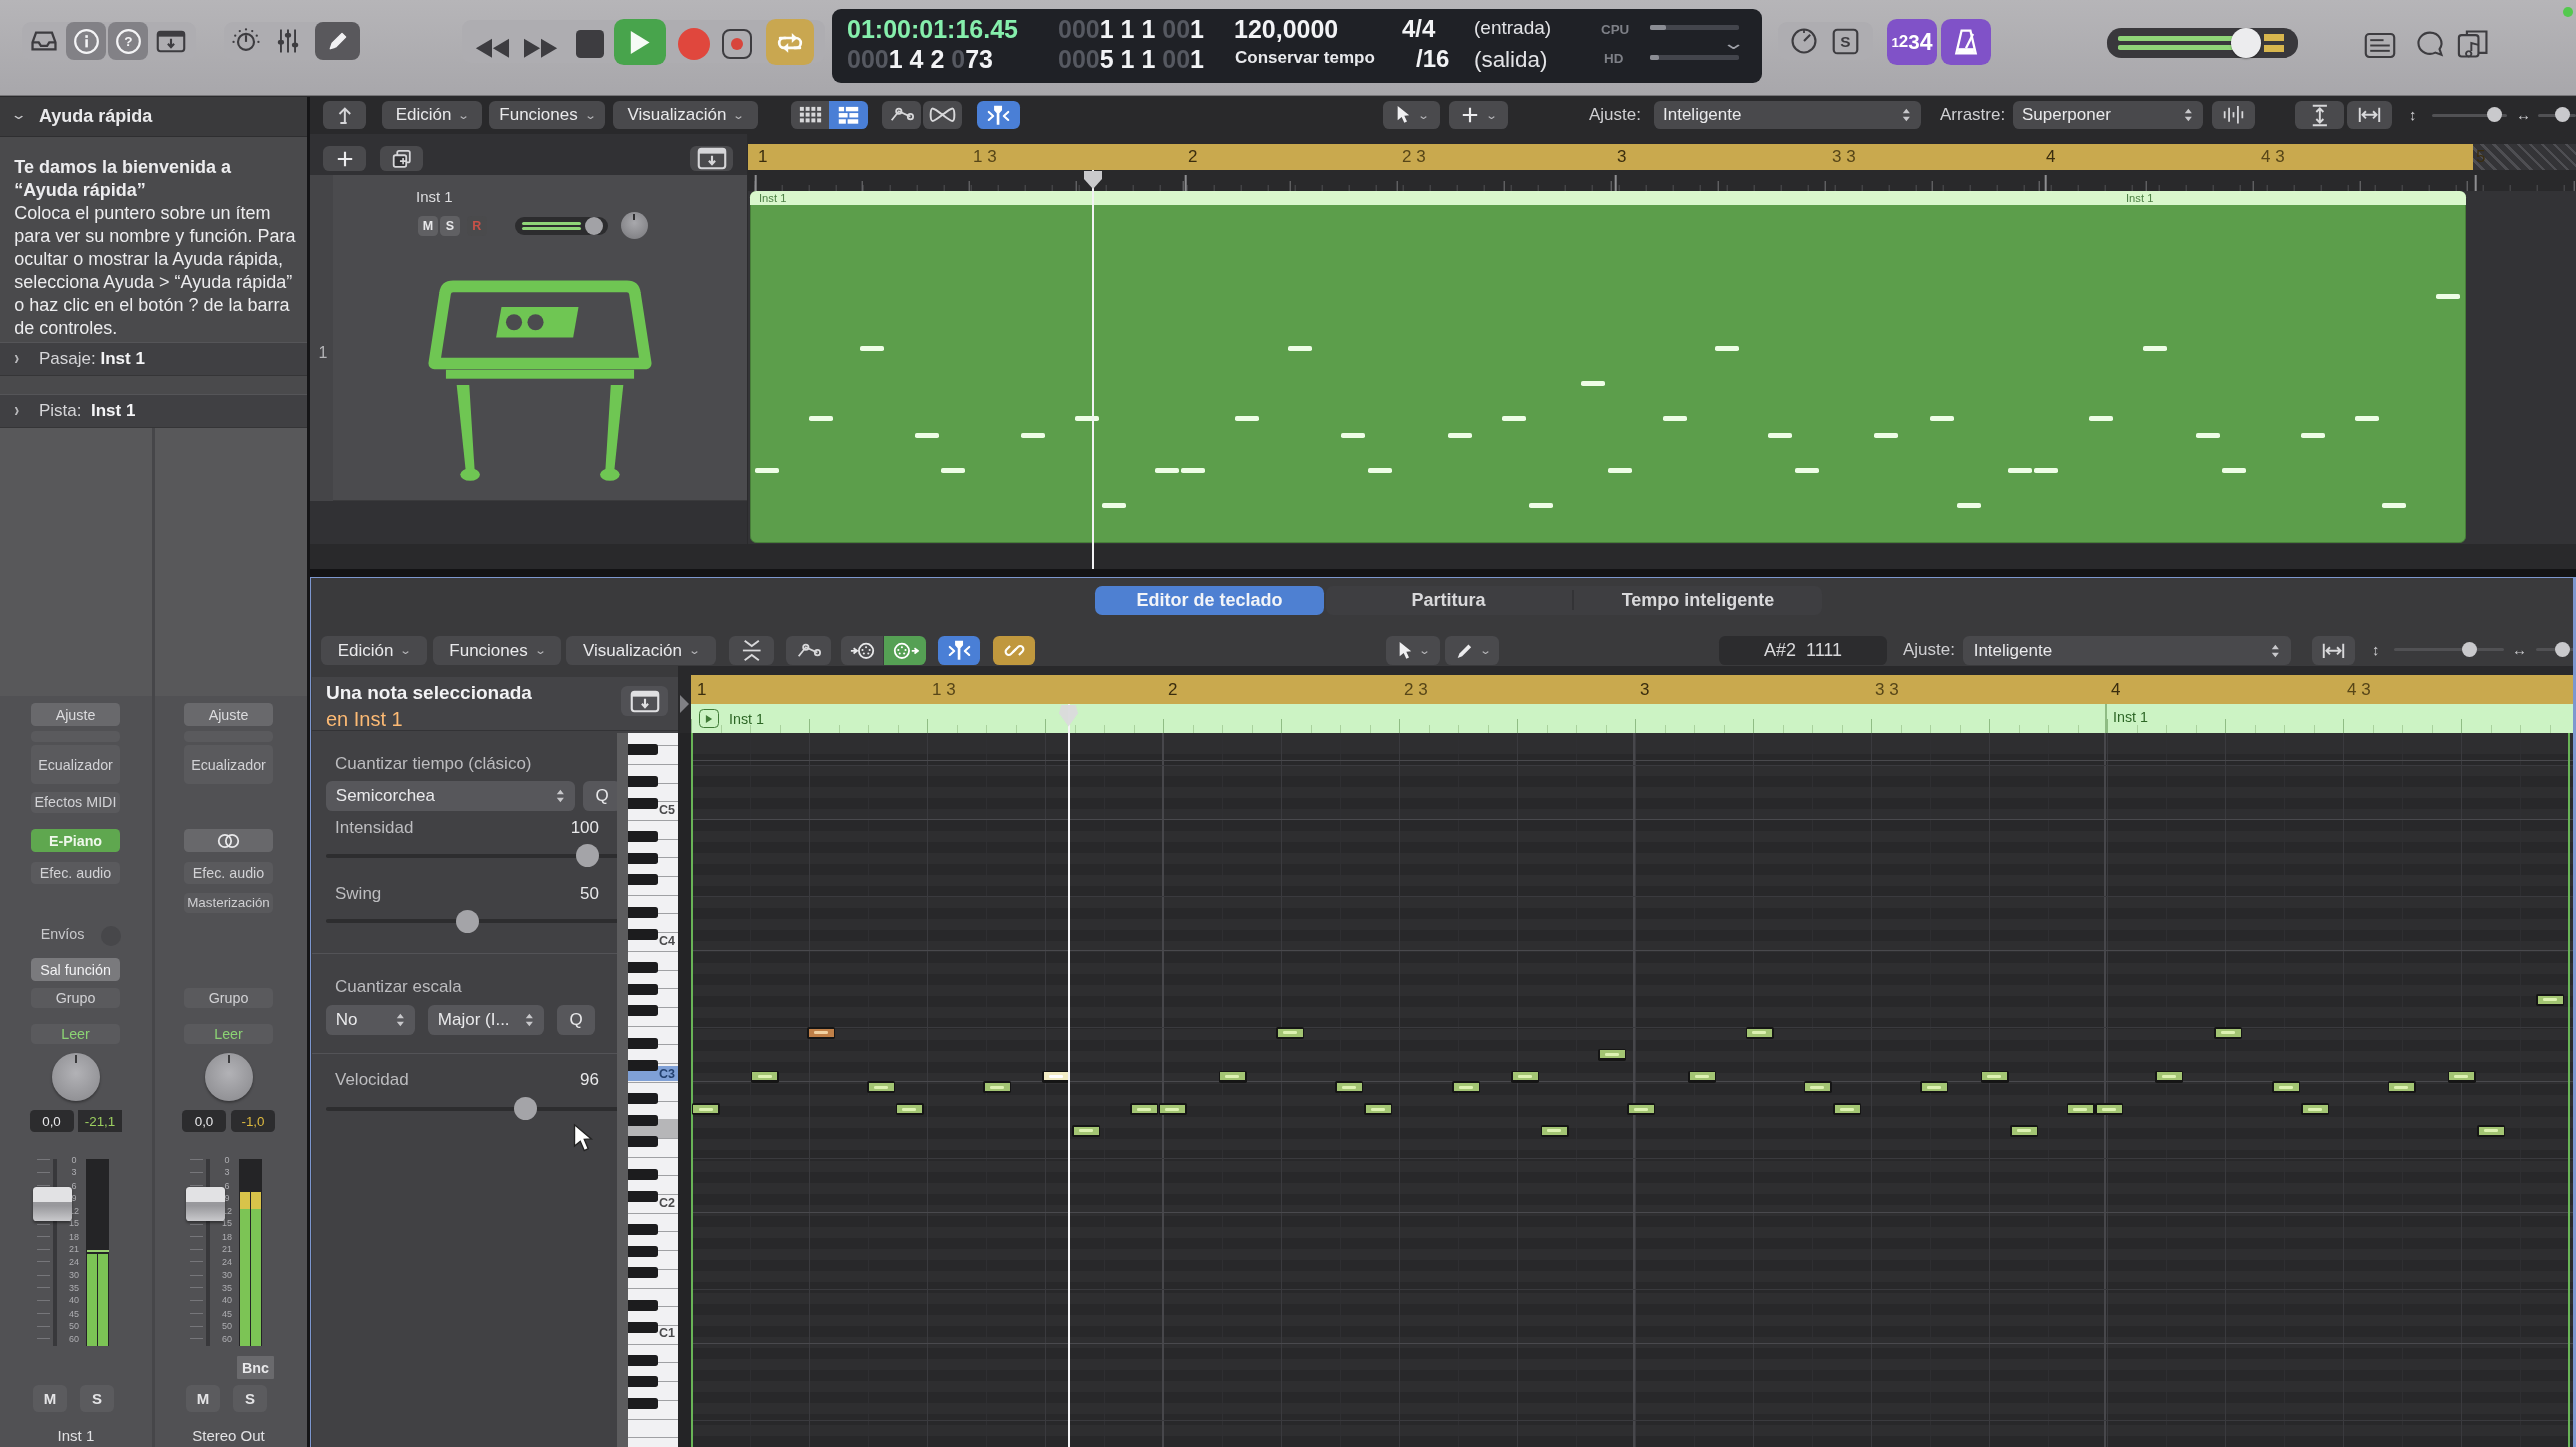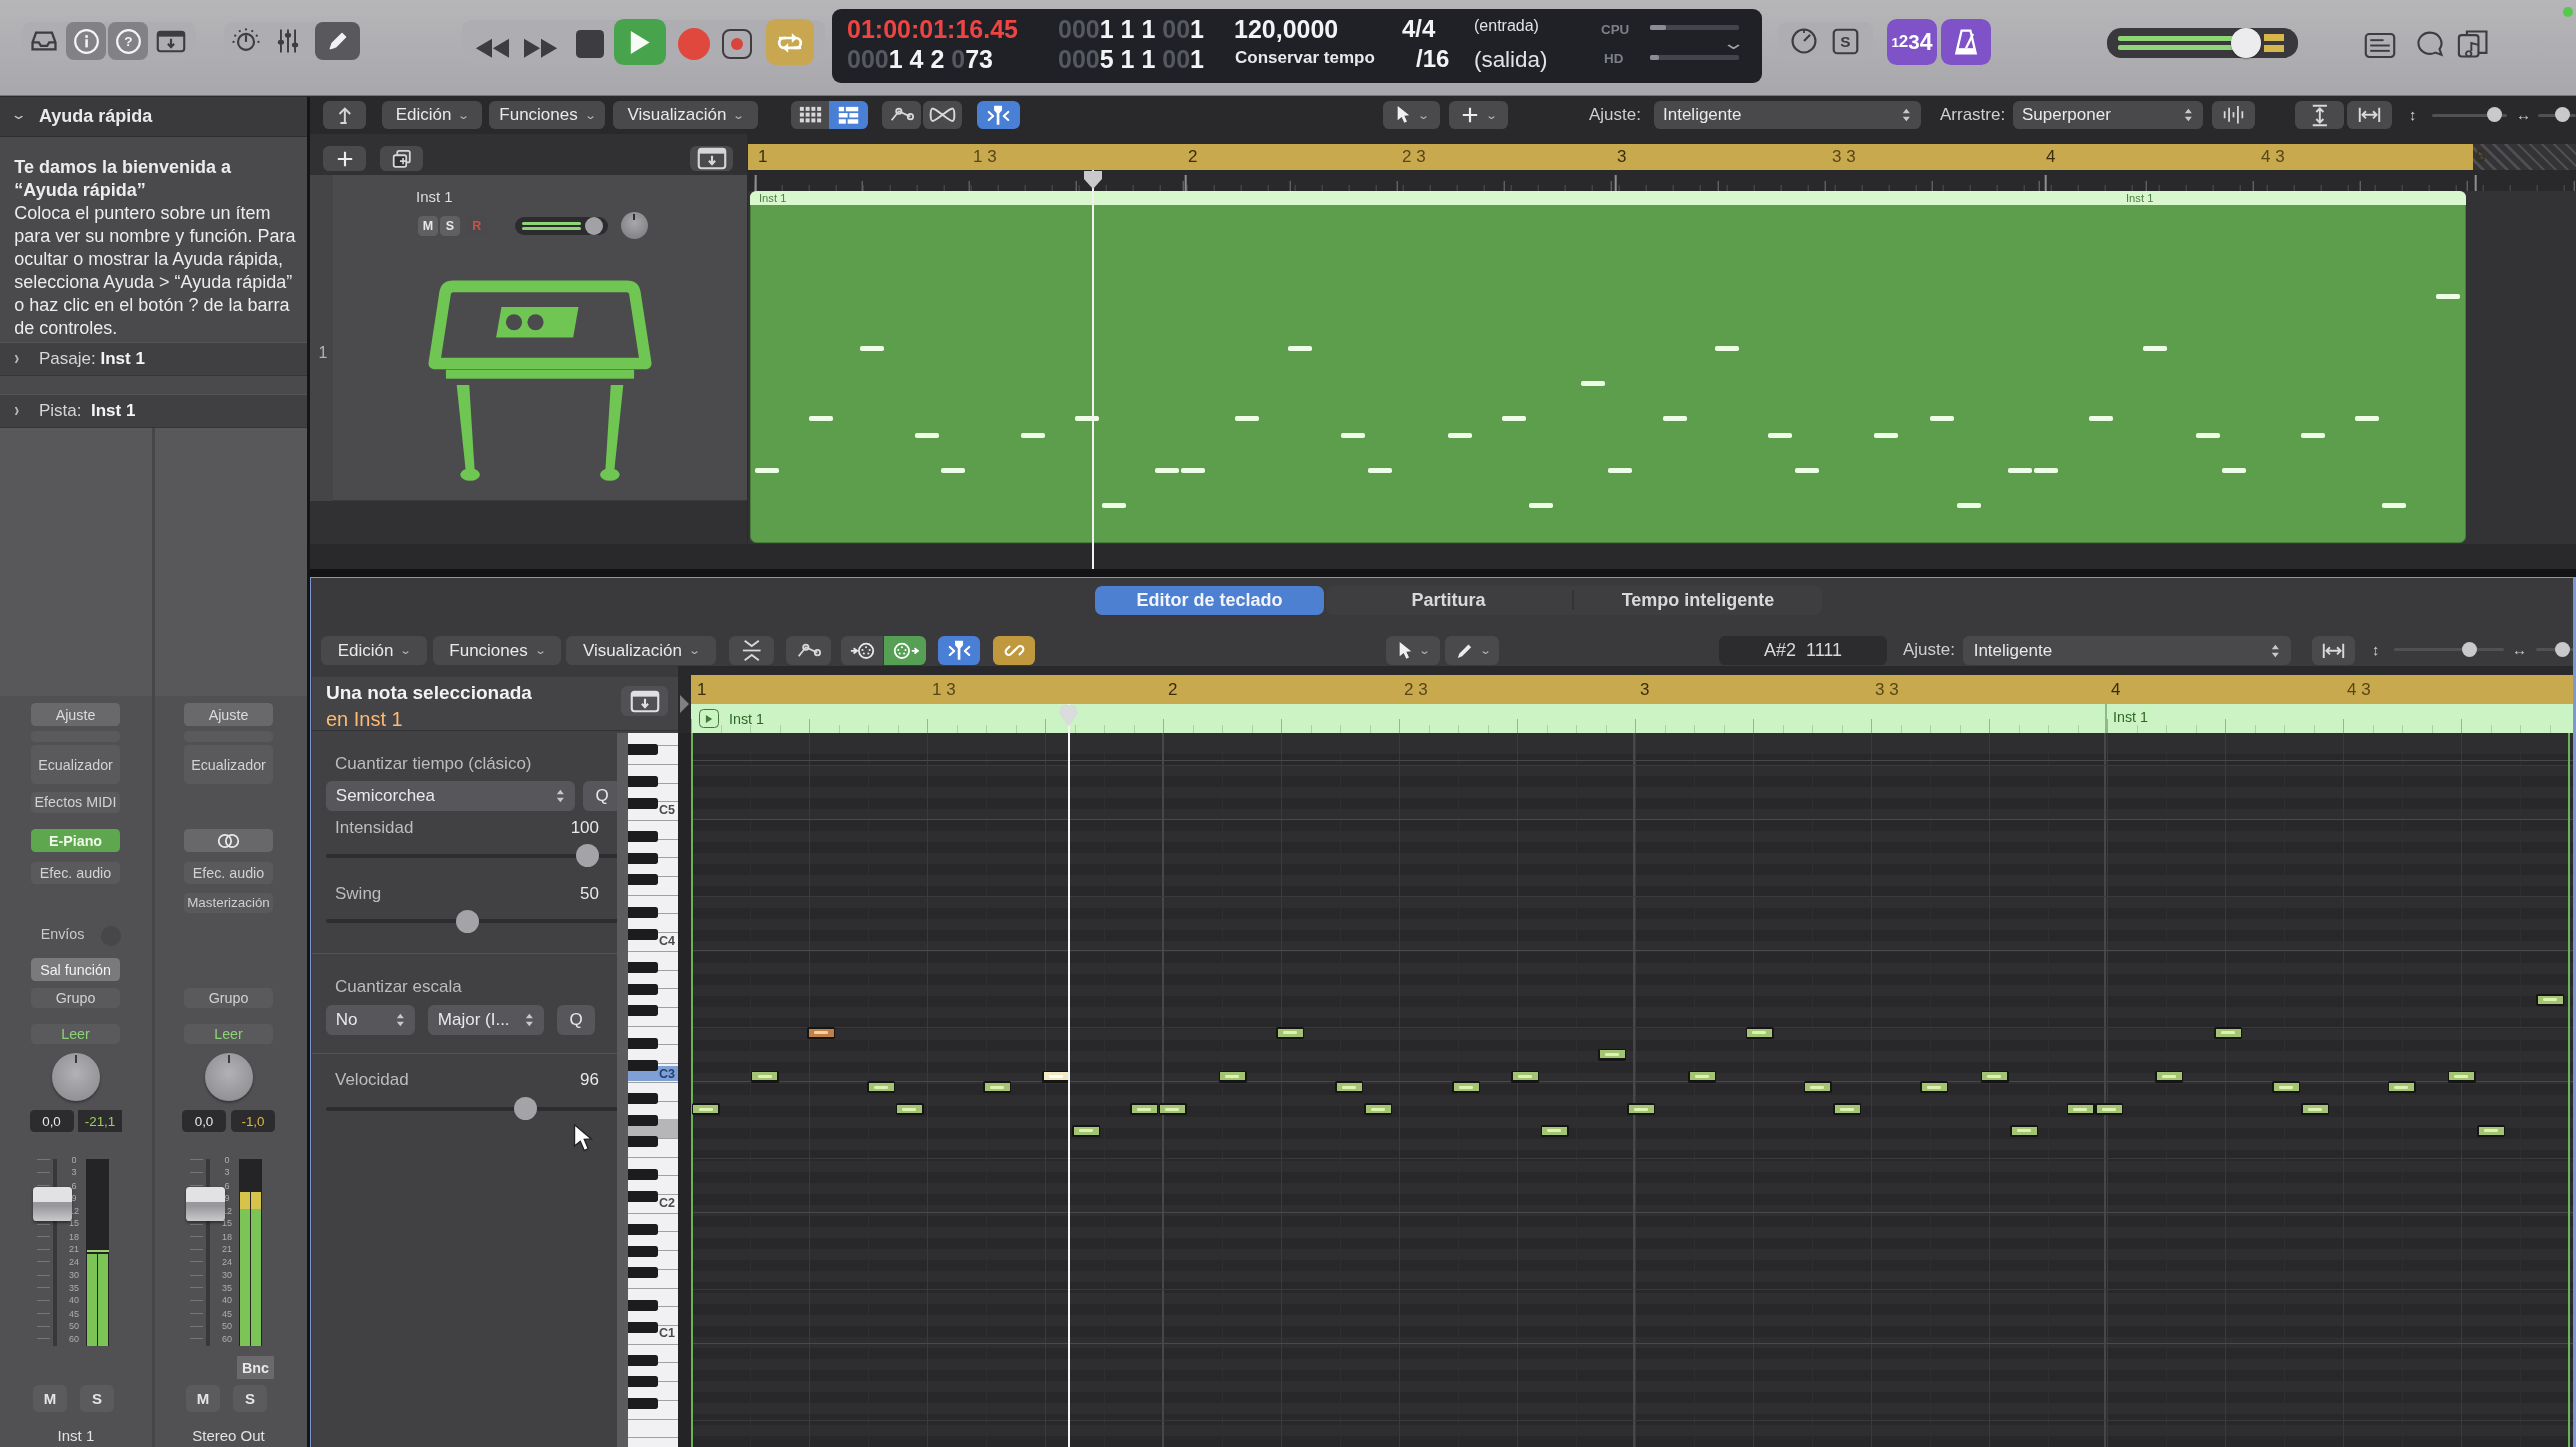--- a/index.html
+++ b/index.html
@@ -103,29 +103,29 @@
           <path d="M9 11 h13"></path>
           <path d="M25 11 h1.5 a5.5 5.5 0 0 1 0 11 h-1.5"></path>
           <path d="M31 22 h-13"></path>
           <path d="M15 22 h-1.5 a5.5 5.5 0 0 1 0 -11 h1.5"></path>
         </g>
         <path d="M22 5.5 L28 11 L22 16.5z" fill="#fdfdf8"></path>
         <path d="M18 16.5 L12 22 L18 27.5z" fill="#fdfdf8"></path>
       </svg>
     </div>
 <div class="a" style="left:832px;top:9px;width:930px;height:74px;background:#1f2126;border-radius:9px;color:#f2f3f5"></div>
-<div class="a" style="left:847px;top:15px;font-size:25px;font-weight:bold;letter-spacing:0px;white-space:nowrap"><span style="color:#ef4444">01:00:01:16.45</span></div>
+<div class="a" style="left:847px;top:15px;font-size:25px;font-weight:bold;letter-spacing:0px;white-space:nowrap"><span style="color:#86efac">01:00:01:16.45</span></div>
 <div class="a" style="left:847px;top:45px;font-size:25px;font-weight:bold;letter-spacing:0px;white-space:nowrap"><span style="color:#565961">000</span><span style="color:#f2f3f5">1 4 2 </span><span style="color:#565961">0</span><span style="color:#f2f3f5">73</span></div>
 <div class="a" style="left:1058px;top:15px;font-size:25px;font-weight:bold;letter-spacing:0px;white-space:nowrap"><span style="color:#565961">000</span><span style="color:#f2f3f5">1 1 1 </span><span style="color:#565961">00</span><span style="color:#f2f3f5">1</span></div>
 <div class="a" style="left:1058px;top:45px;font-size:25px;font-weight:bold;letter-spacing:0px;white-space:nowrap"><span style="color:#565961">000</span><span style="color:#f2f3f5">5 1 1 </span><span style="color:#565961">00</span><span style="color:#f2f3f5">1</span></div>
 <div class="a" style="left:1234px;top:15px;font-size:25px;font-weight:bold;letter-spacing:0px;white-space:nowrap"><span style="color:#f2f3f5">120,0000</span></div>
 <div class="a" style="left:1235px;top:48px;font-size:17px;font-weight:bold;color:#e8e9ec">Conservar tempo</div>
 <div class="a" style="left:1402px;top:15px;font-size:24px;font-weight:bold;letter-spacing:0px;white-space:nowrap"><span style="color:#f2f3f5">4/4</span></div>
 <div class="a" style="left:1416px;top:45px;font-size:24px;font-weight:bold;letter-spacing:0px;white-space:nowrap"><span style="color:#f2f3f5">/16</span></div>
-<div class="a" style="left:1474px;top:17px;font-size:16px;color:#e2e3e6">(entrada)</div>
+<div class="a" style="left:1474px;top:17px;font-size:19px;color:#e2e3e6">(entrada)</div>
 <div class="a" style="left:1474px;top:47px;font-size:22.4px;color:#e2e3e6">(salida)</div>
 <div class="a" style="left:1601px;top:21.5px;font-size:13.4px;font-weight:bold;color:#7e8087">CPU</div>
 <div class="a" style="left:1650px;top:25px;width:89px;height:4.5px;background:#43454c;border-radius:1.8px"></div>
 <div class="a" style="left:1650px;top:25px;width:16px;height:4.5px;background:#8b8d94;border-radius:1.8px"></div>
 <div class="a" style="left:1604px;top:51px;font-size:13.4px;font-weight:bold;color:#7e8087">HD</div>
 <div class="a" style="left:1650px;top:55px;width:89px;height:4.5px;background:#43454c;border-radius:1.8px"></div>
 <div class="a" style="left:1650px;top:55px;width:9px;height:4.5px;background:#8b8d94;border-radius:1.8px"></div>
 <div class="a" style="left:1726px;top:32px;color:#9fa1a8;font-size:18px;transform:scaleX(1.6)">⌄</div>
 <div class="a" style="left:1778px;top:22.4px;width:95px;height:38px;background:#aeadb1;border-radius:9px"></div>
 <div class="a" style="left:1784px;top:23px;width:39px;height:36px;border-radius:8px;display:flex;align-items:center;justify-content:center">

